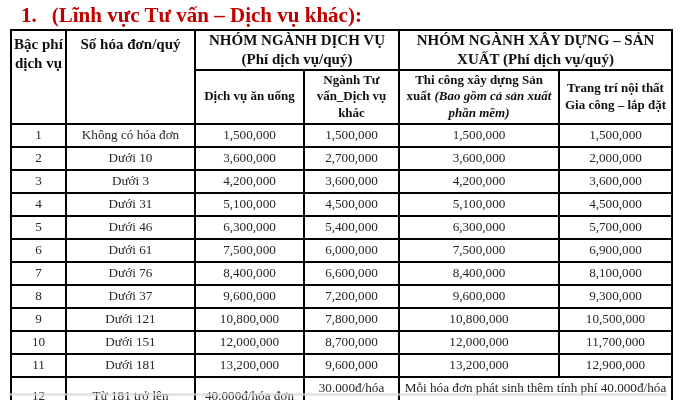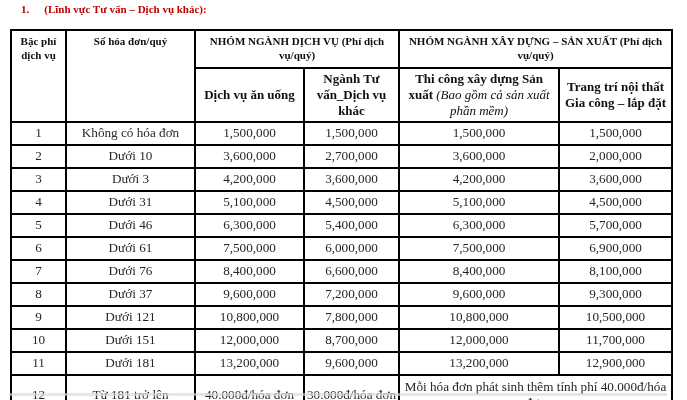--- a/index.html
+++ b/index.html
@@ -8,52 +8,52 @@
     background: #ffffff;
     font-family: "Liberation Serif", "DejaVu Serif", serif;
     position: relative;
     overflow: hidden;
   }
   .doc-title {
     position: absolute;
     top: 3px; left: 21px;
     color: #c00000;
     font-weight: bold;
-    font-size: 11px;
+    font-size: 21px;
     white-space: nowrap;
   }
   .doc-title .num { margin-right: 15px; }
   table.fee-table {
     position: absolute;
     top: 29px; left: 10px;
     width: 661px;
     border-collapse: collapse;
     table-layout: fixed;
   }
   .fee-table th, .fee-table td {
     border: 2px solid #000000;
     text-align: center;
     vertical-align: middle;
     padding: 0 2px;
     overflow: hidden;
   }
   .fee-table th {
-    font-size: 11px;
+    font-size: 15px;
     line-height: 1.25;
     color: #0f0f0f;
     font-weight: bold;
   }
   .fee-table th.span-cell {
     vertical-align: top;
     padding-top: 4px;
   }
   .fee-table thead tr.group-row { height: 38px; }
   .fee-table thead tr.sub-row   { height: 54px; }
   .fee-table thead tr.sub-row th { font-size: 13px; }
-  .fee-table .it { font-style: italic; font-weight: normal; }
+  .fee-table .it { font-style: italic; font-weight: bold; }
   .fee-table tbody td {
     font-size: 13.2px;
     color: #262626;
     height: 21px;
     line-height: 1.1;
   }
   .fee-table tbody tr.last-row td { height: 38px; line-height: 1.25; }
   .shadow-line {
     position: absolute;
     left: 9px; top: 393px;

